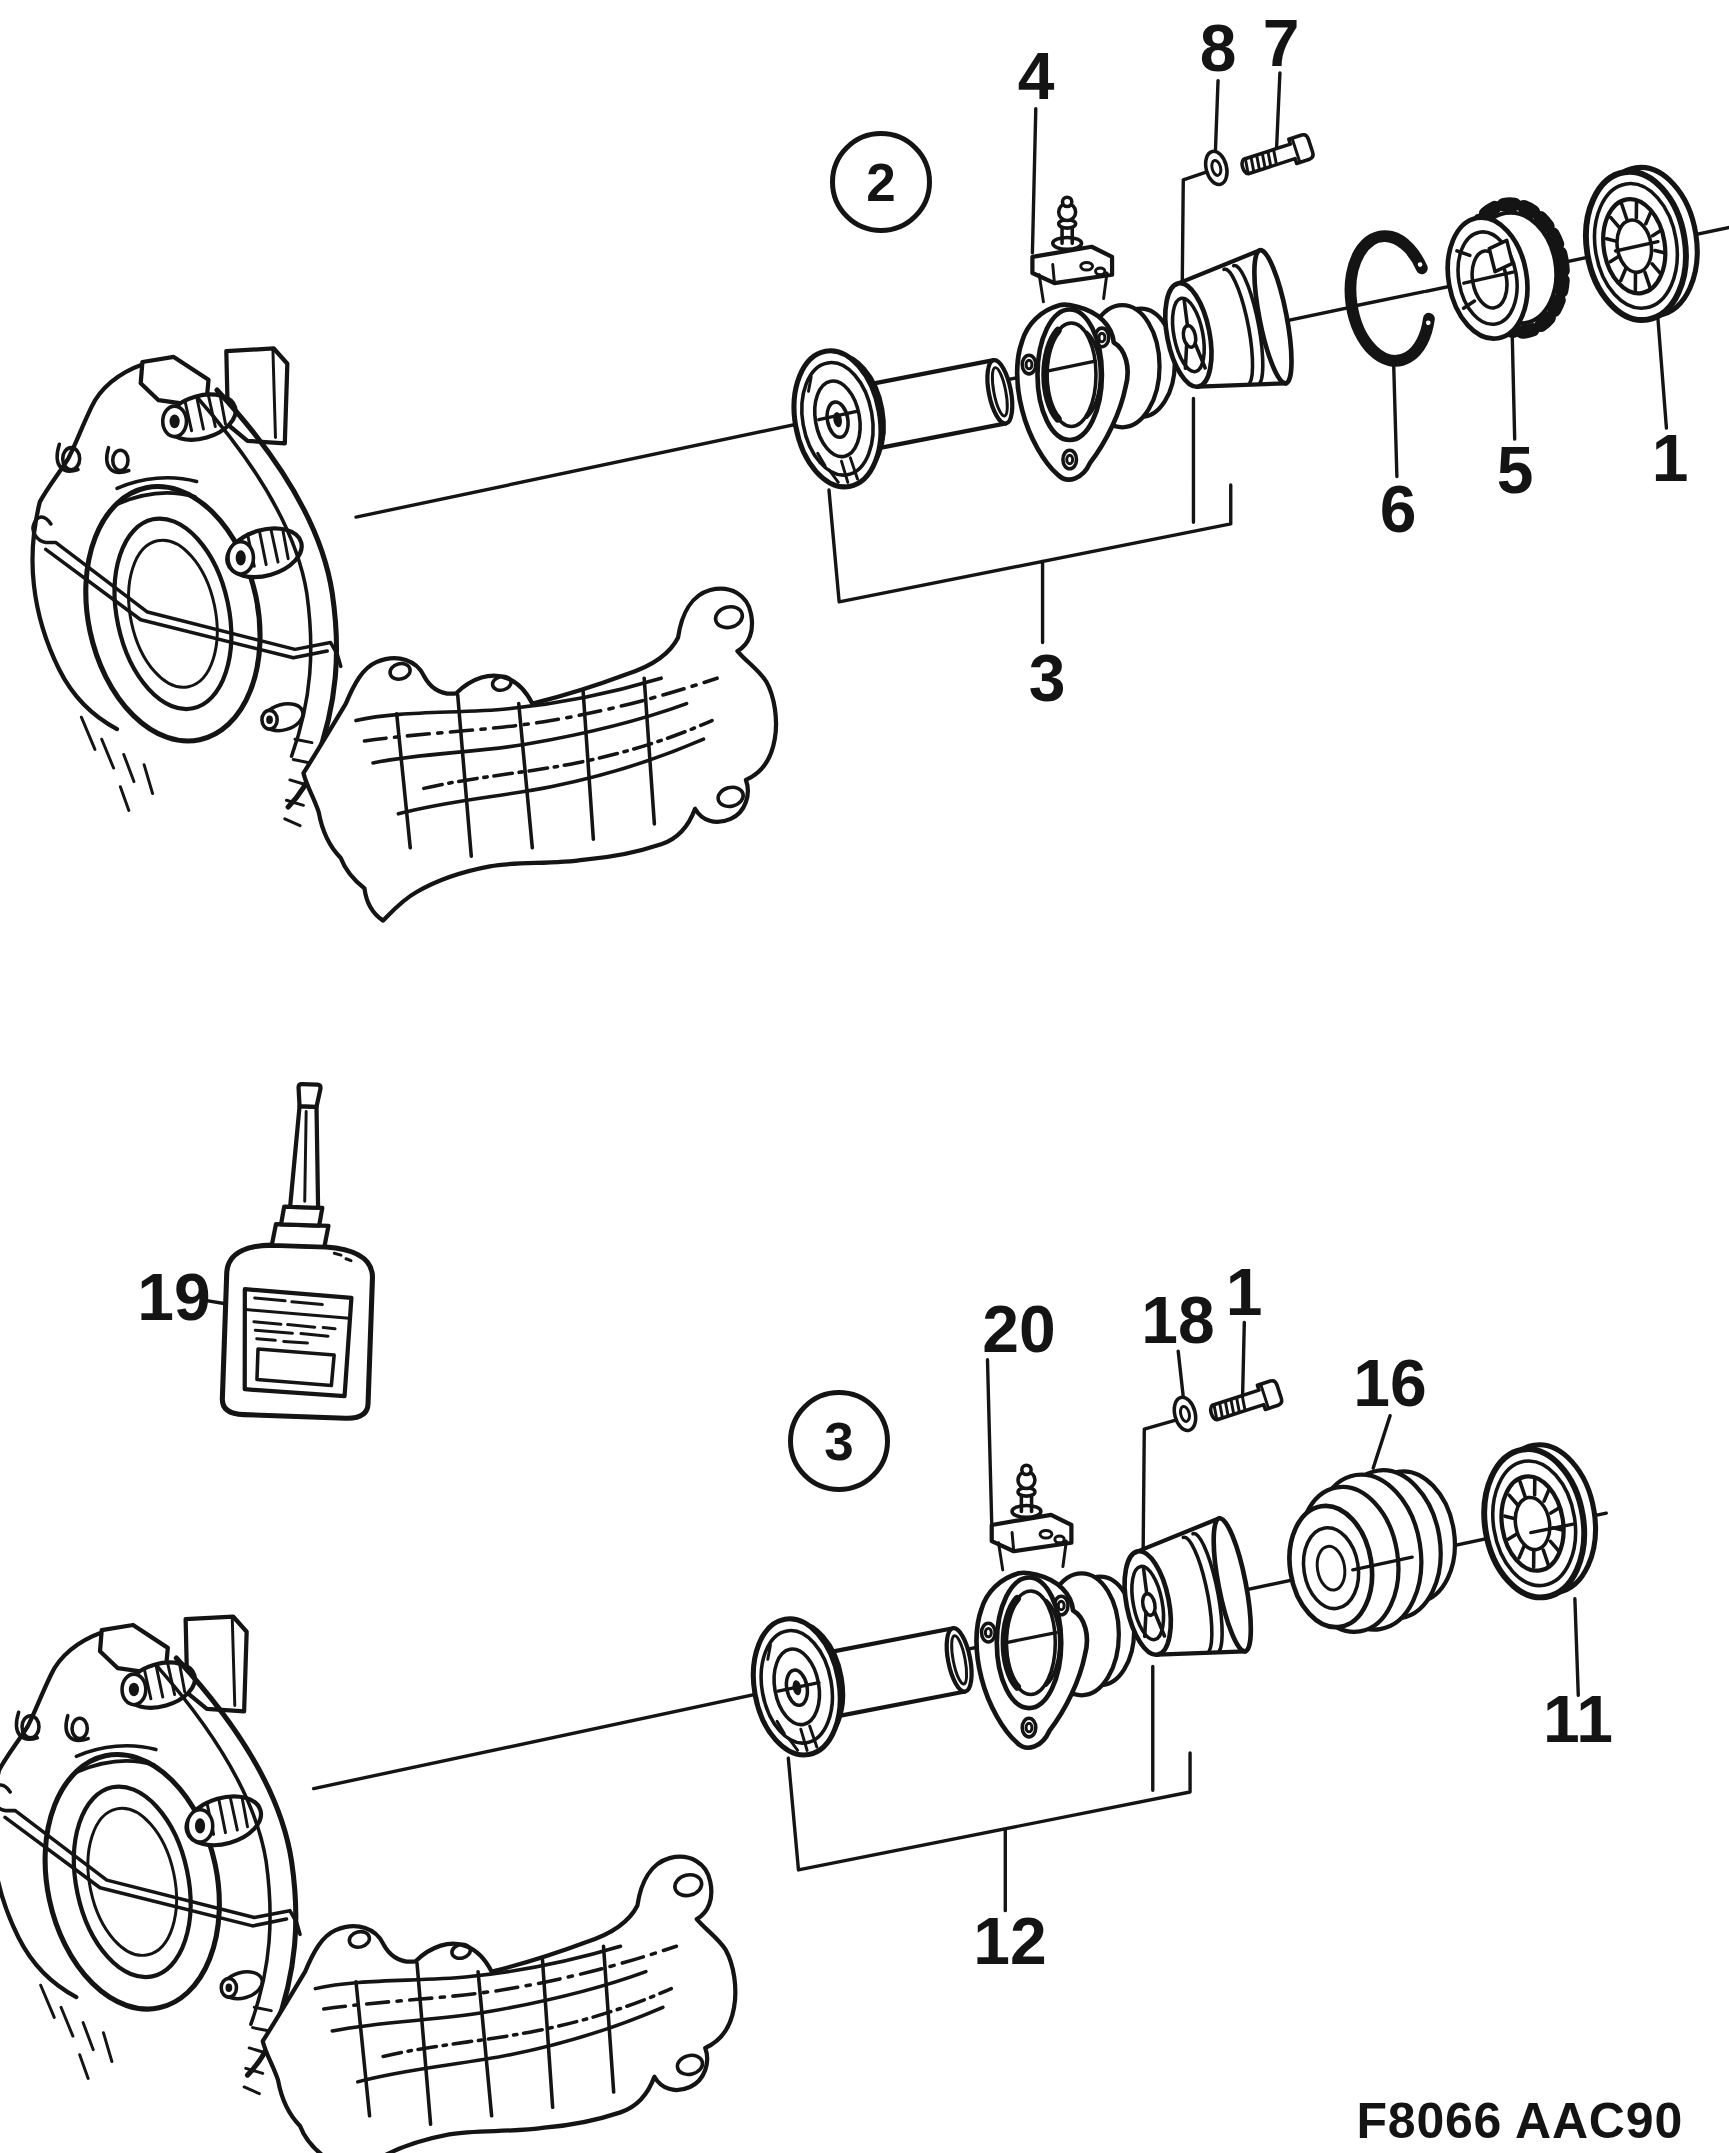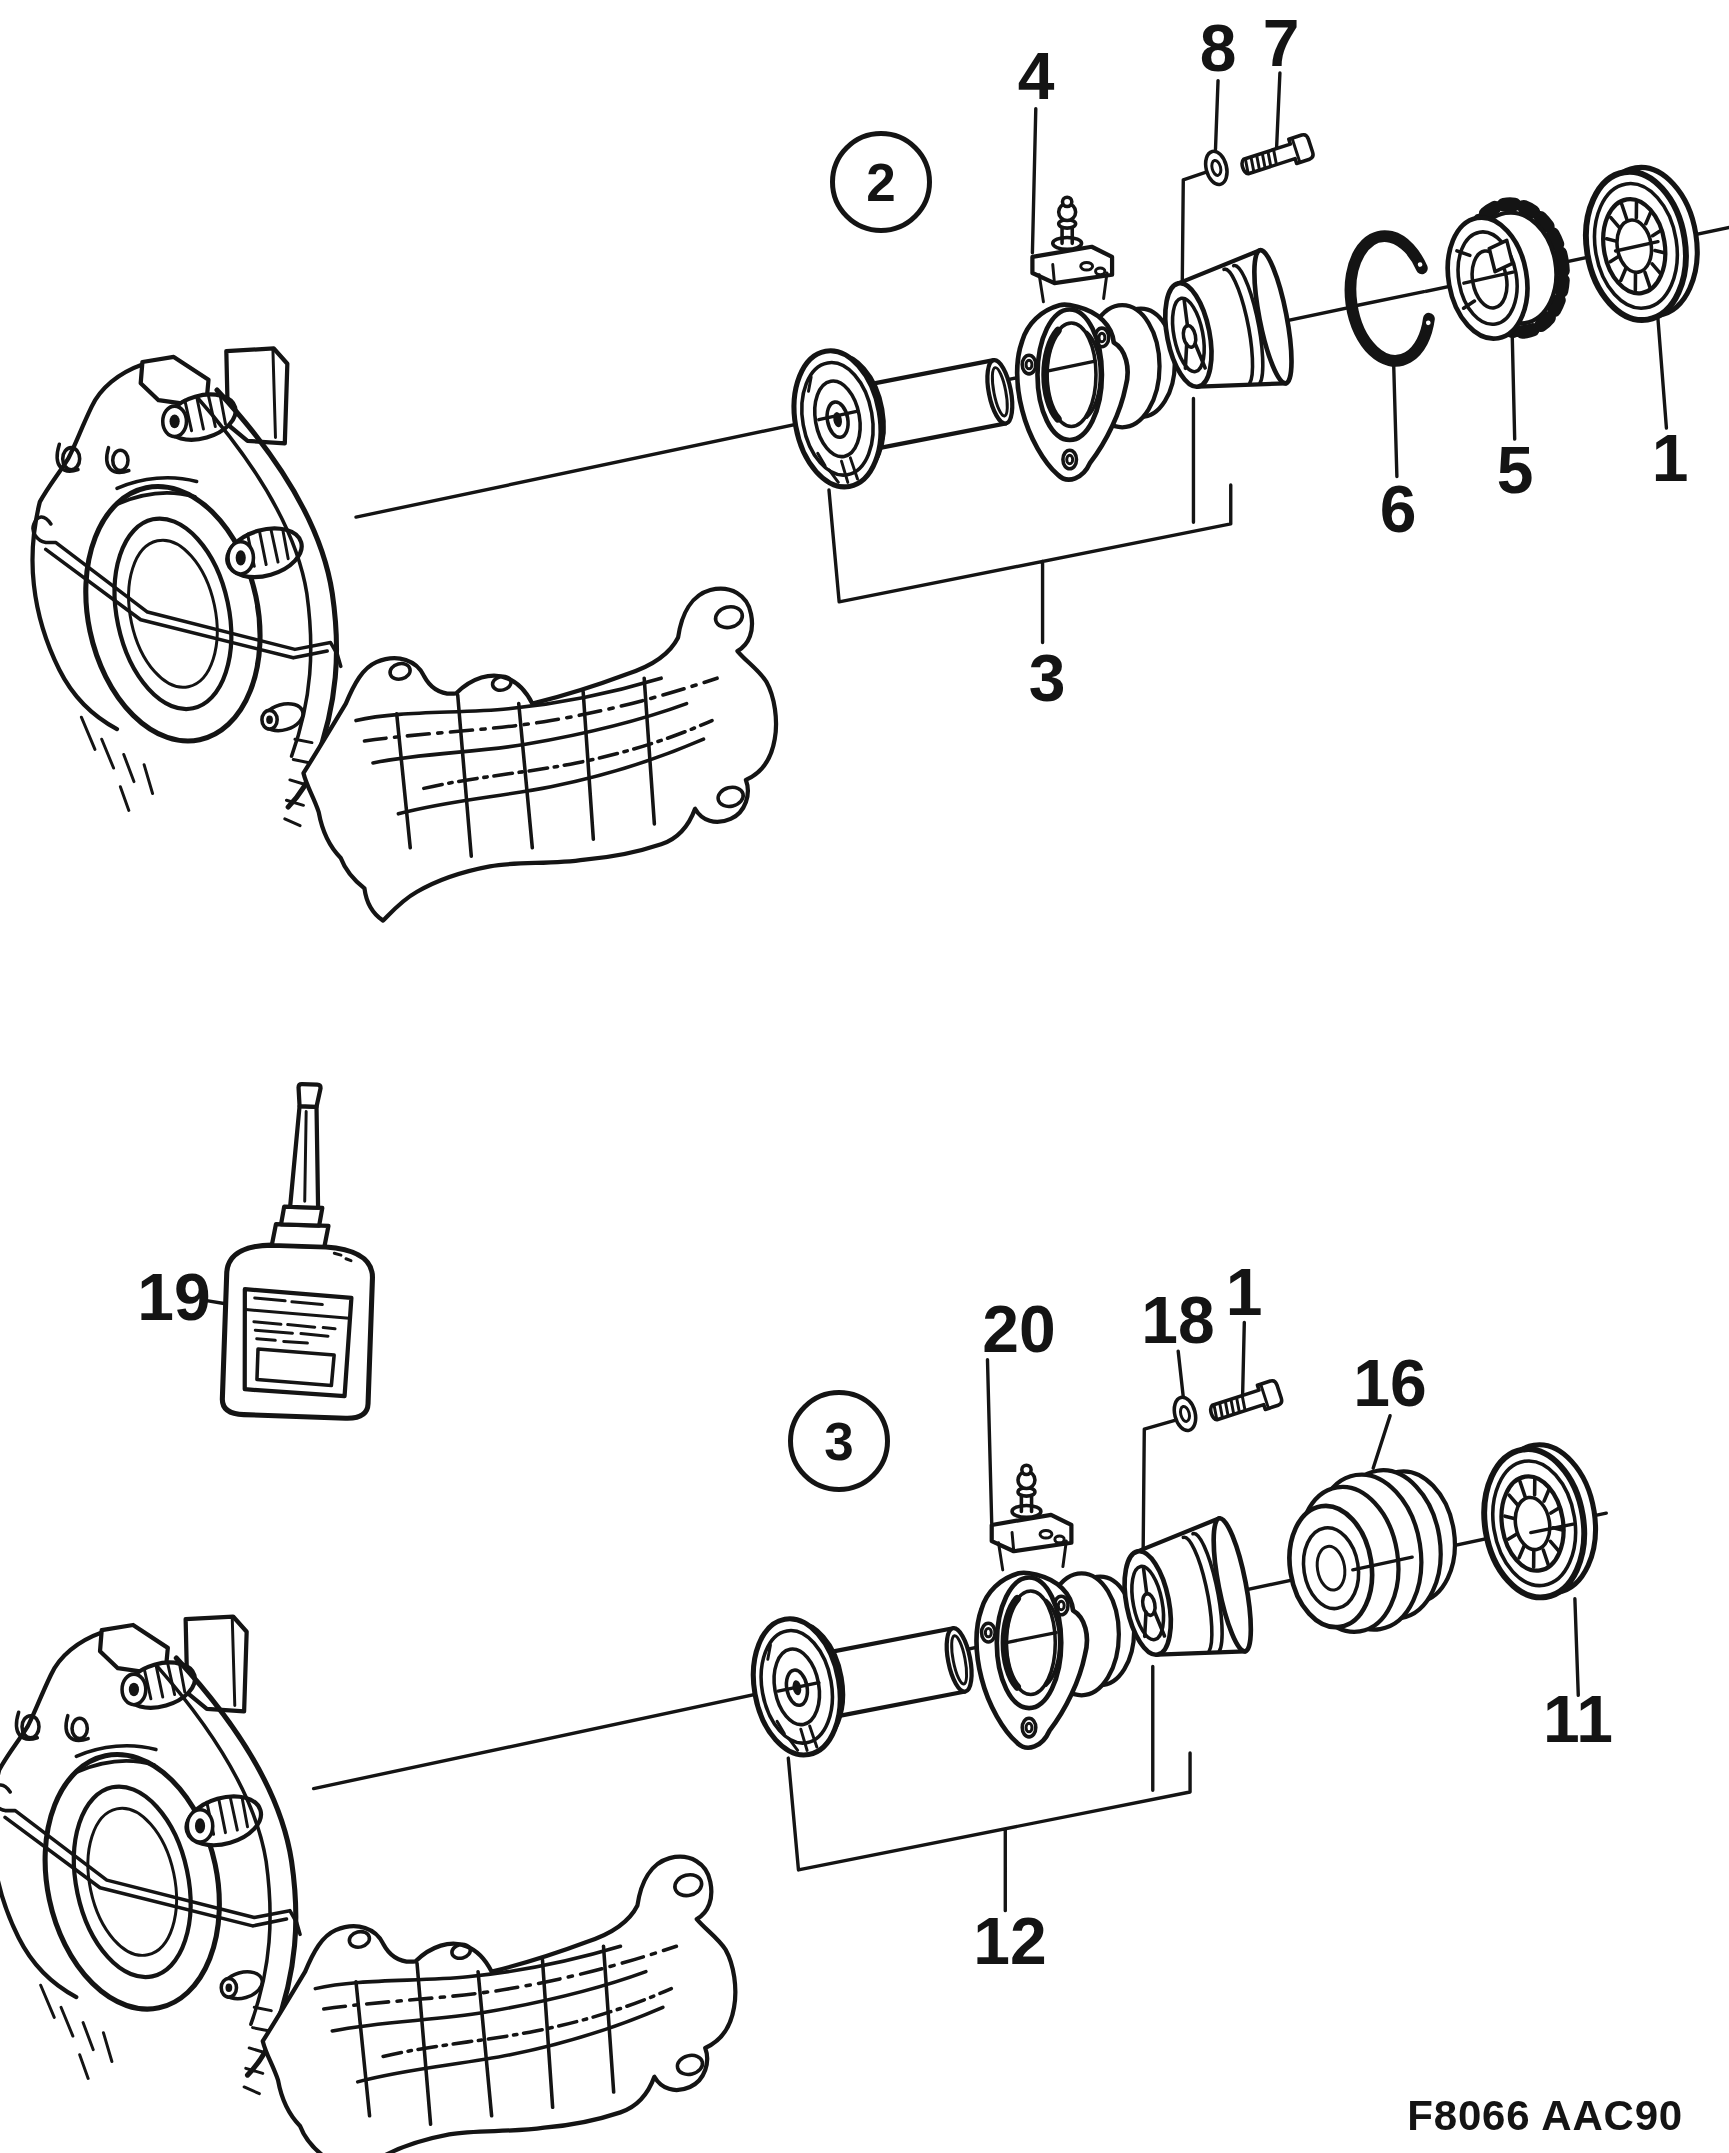--- a/index.html
+++ b/index.html
@@ -16,21 +16,21 @@
   .callout{
     position:absolute;transform:translate(-50%,-50%);
     font-size:66px;font-weight:700;color:#141414;line-height:1;white-space:nowrap;
   }
   .callout.circled{
     width:92px;height:92px;border:5.1px solid #141414;border-radius:50%;
     display:flex;align-items:center;justify-content:center;font-size:53px;
   }
   #figcode{
     position:absolute;right:47px;top:2092px;
-    font-size:42px;font-weight:700;color:#141414;letter-spacing:0.8px;
+    font-size:50px;font-weight:700;color:#141414;letter-spacing:0.8px;
   }
 </style>
 </head>
 <body>
 
 <div id="stage">
 
 <svg id="art" viewBox="0 0 2041 2541">
   <defs>
     <clipPath id="bracketClip">

